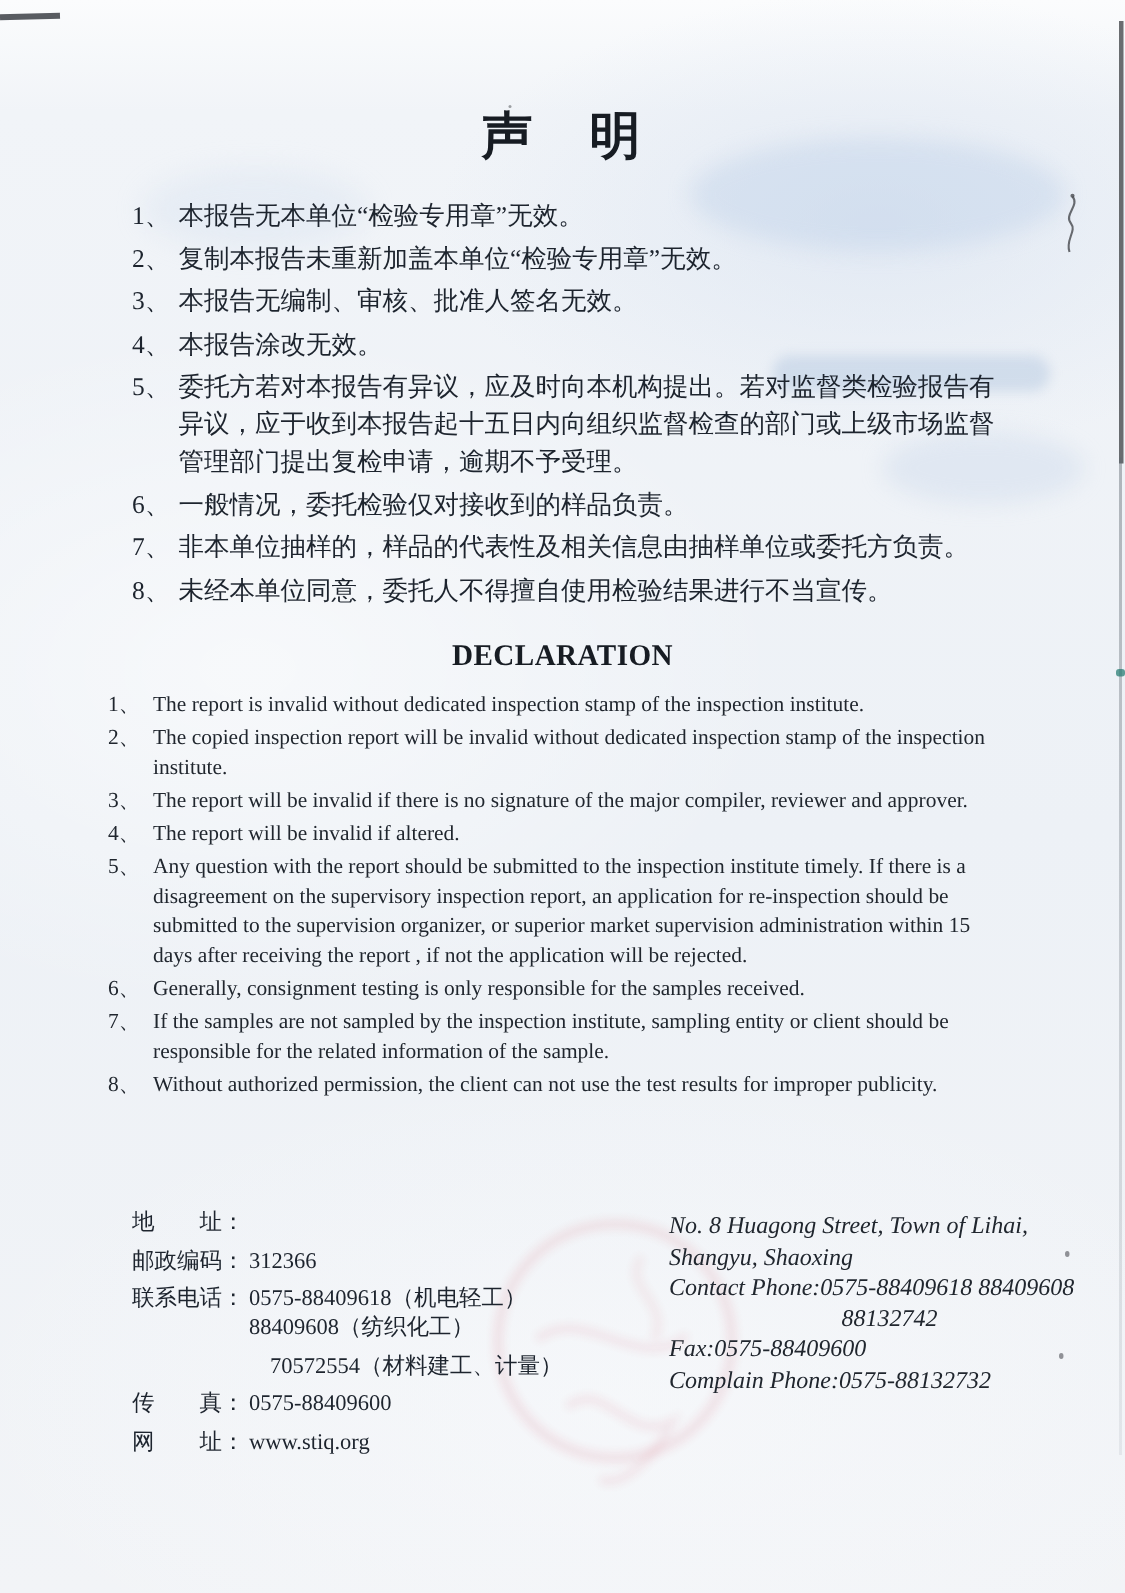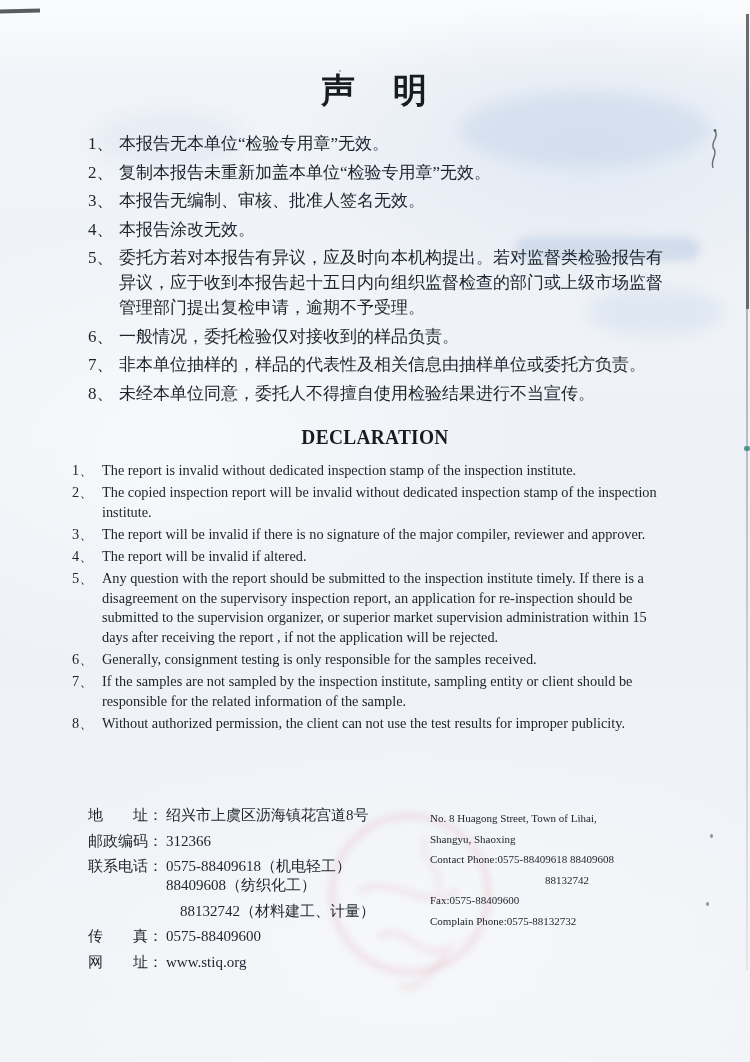--- a/index.html
+++ b/index.html
@@ -66,22 +66,22 @@
   
   .contact-cn{
     position:absolute;left:88px;top:806px;width:335px;
     font-size:15px;color:#1d242e;font-weight:500;
   }
   .contact-cn .crow{display:flex;margin-bottom:6.5px;line-height:19px;}
   .contact-cn .clabel{flex:0 0 78px;}
   .contact-cn .cval{flex:1;}
   .contact-cn .cval2{display:block;padding-left:14px;margin-top:6.5px;}
   .contact-en{
-    position:absolute;left:430px;top:808px;width:305px;
-    font-size:11px;line-height:20.6px;color:#20262e;
+    position:absolute;left:446px;top:808px;width:305px;
+    font-size:16px;line-height:20.6px;color:#20262e;font-style:italic;
   }
   .contact-en .indent{padding-left:115px;}
 </style>
 </head>
 <body>
 
 <div class="page">
 
   <div class="artifact corner-sliver"></div>
   <div class="artifact edge-right-top"></div>
@@ -175,31 +175,30 @@
     </li>
     <li>
       <span class="num">8、</span>
       <span class="txt">Without authorized permission, the client can not use the test results for improper publicity.</span>
     </li>
   </ol>
 
   <div class="contact-cn">
     <div class="crow">
       <span class="clabel">地　　址：</span>
-      <span class="cval">绍兴市上虞区沥海镇花宫道8号</span>
     </div>
     <div class="crow">
       <span class="clabel">邮政编码：</span>
       <span class="cval">312366</span>
     </div>
     <div class="crow">
       <span class="clabel">联系电话：</span>
       <span class="cval">
         <span>0575-88409618（机电轻工）　88409608（纺织化工）</span>
-        <span class="cval2">88132742（材料建工、计量）</span>
+        <span class="cval2">70572554（材料建工、计量）</span>
       </span>
     </div>
     <div class="crow">
       <span class="clabel">传　　真：</span>
       <span class="cval">0575-88409600</span>
     </div>
     <div class="crow">
       <span class="clabel">网　　址：</span>
       <span class="cval">www.stiq.org</span>
     </div>

